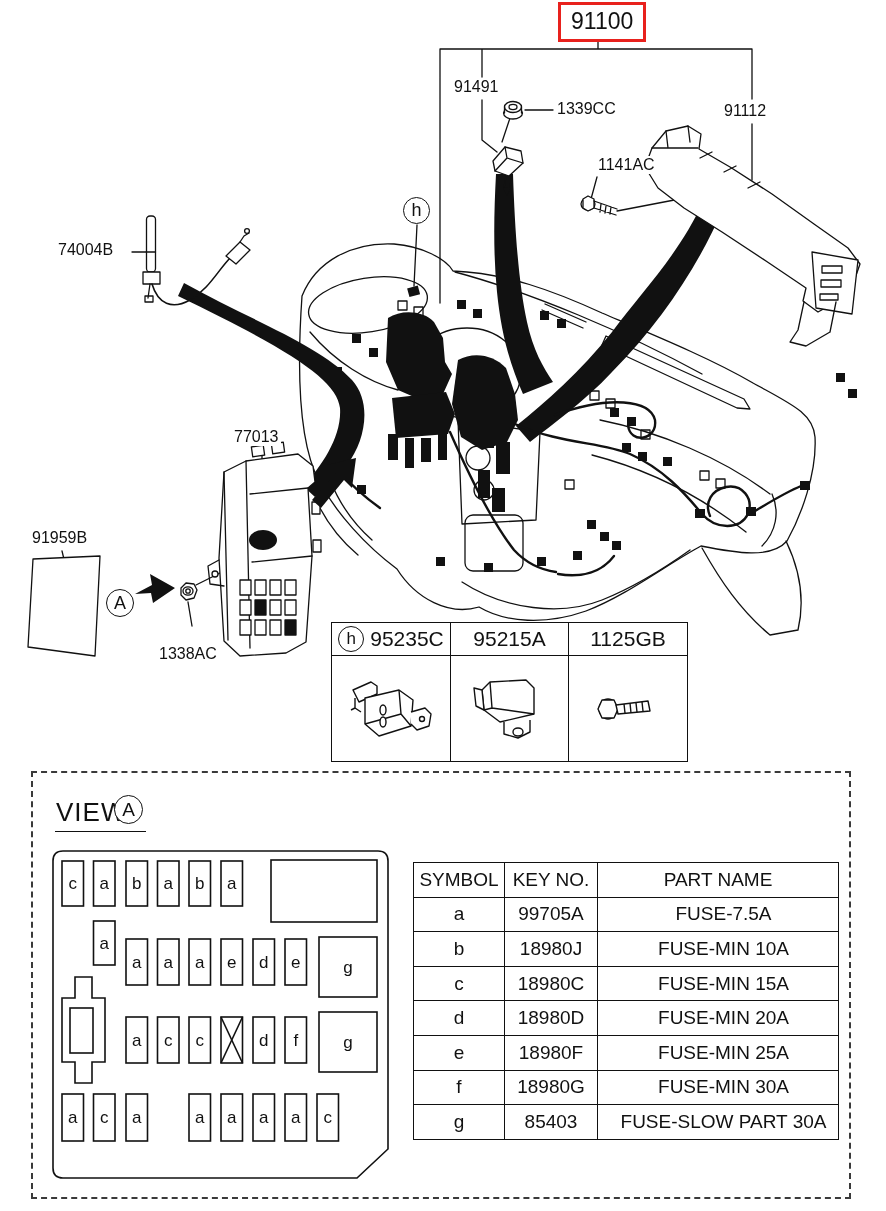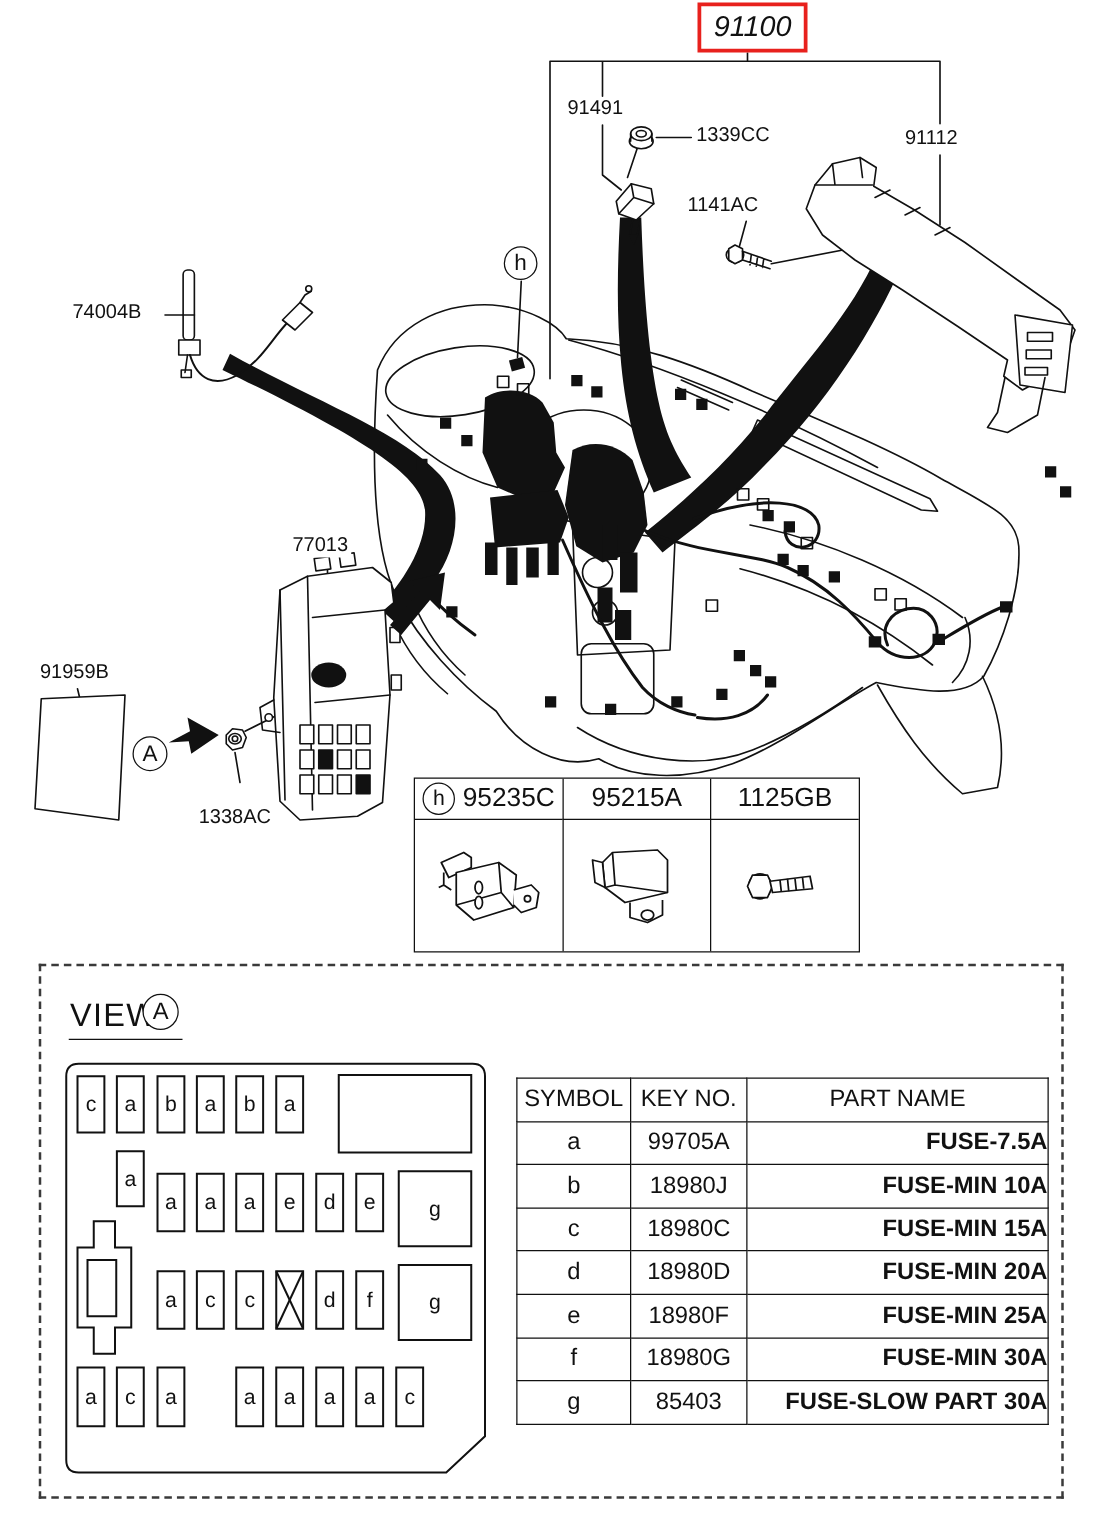--- a/index.html
+++ b/index.html
@@ -3,21 +3,21 @@
 <meta charset="utf-8">
 <style>
   html,body{margin:0;padding:0;background:#fff;}
   #page{position:relative;width:886px;height:1211px;background:#ffffff;overflow:hidden;
         font-family:"Liberation Sans", sans-serif;color:#111;}
   #diagram-svg{position:absolute;left:0;top:0;z-index:1;pointer-events:none;}
 
   .label{position:absolute;font-size:16px;line-height:1;white-space:nowrap;background:#fff;
          padding:1px 2px;z-index:3;color:#111;}
   .red-box{position:absolute;left:558px;top:2px;border:3px solid #e8211d;background:#fff;
-           padding:3px 10px 4px;font-size:23px;z-index:4;color:#111;font-style:italic;}
+           padding:3px 10px 4px;font-size:23px;z-index:4;color:#111;}
   .circle-marker{position:absolute;width:27px;height:27px;border:1.7px solid #111;border-radius:50%;
            background:#fff;display:flex;align-items:center;justify-content:center;
            font-size:18px;z-index:3;box-sizing:border-box;}
 
   
   .strip{position:absolute;left:331px;top:622px;width:357px;height:140px;z-index:2;background:#fff;
          display:grid;grid-template-columns:118px 118px 1fr;grid-template-rows:33px 1fr;
          border:1.7px solid #111;box-sizing:border-box;}
   .strip-cell{border-left:1.6px solid #111;display:flex;align-items:center;justify-content:center;
          box-sizing:border-box;font-size:21px;}
@@ -31,21 +31,21 @@
             border:2px dashed #3a3a3a;z-index:0;box-sizing:border-box;}
   .view-title{position:absolute;left:56px;top:797px;font-size:26px;letter-spacing:1px;z-index:3;}
   .view-underline{position:absolute;left:55px;top:831px;width:91px;border-top:1.8px solid #111;z-index:3;}
   .view-circle{left:114px;top:795px;width:29px;height:29px;font-size:19px;}
 
   
   .sym-table{position:absolute;left:413px;top:862px;z-index:2;border-collapse:collapse;background:#fff;
              table-layout:fixed;width:425px;}
   .sym-table th,.sym-table td{border:1.7px solid #111;font-weight:normal;font-size:19px;height:33.6px;
              padding:0;text-align:center;overflow:hidden;}
-  .sym-table .col-part{text-align:right;padding-left:11px;font-weight:bold;}
+  .sym-table .col-part{text-align:center;padding-left:11px;}
   .sym-table col.c1{width:91px}.sym-table col.c2{width:93px}.sym-table col.c3{width:241px}
 </style>
 </head>
 <body>
 
 <div id="page">
 
   <svg id="diagram-svg" width="886" height="1211" viewBox="0 0 886 1211">
     <g stroke="#111" fill="none" stroke-width="1.3" stroke-linejoin="round" stroke-linecap="round">
 
@@ -291,21 +291,21 @@
           <rect x="319" y="1012" width="58" height="60"></rect>
           <text x="348" y="1042" text-anchor="middle" dominant-baseline="central" fill="#111" stroke="none">g</text>
         </g>
     </g>
   </svg>
 
   <div class="red-box">91100</div>
   <div class="label" style="left:452px;top:78px">91491</div>
   <div class="label" style="left:555px;top:100px">1339CC</div>
   <div class="label" style="left:722px;top:102px">91112</div>
-  <div class="label" style="left:548px;top:156px">1141AC</div>
+  <div class="label" style="left:596px;top:156px">1141AC</div>
   <div class="label" style="left:56px;top:241px">74004B</div>
   <div class="label" style="left:232px;top:428px">77013</div>
   <div class="label" style="left:30px;top:529px">91959B</div>
   <div class="label" style="left:157px;top:645px">1338AC</div>
 
   <div class="circle-marker" style="left:403px;top:197px">
       <span>h</span>
     </div>
   <div class="circle-marker" style="left:106px;top:589px;width:28px;height:28px">
       <span>A</span>

